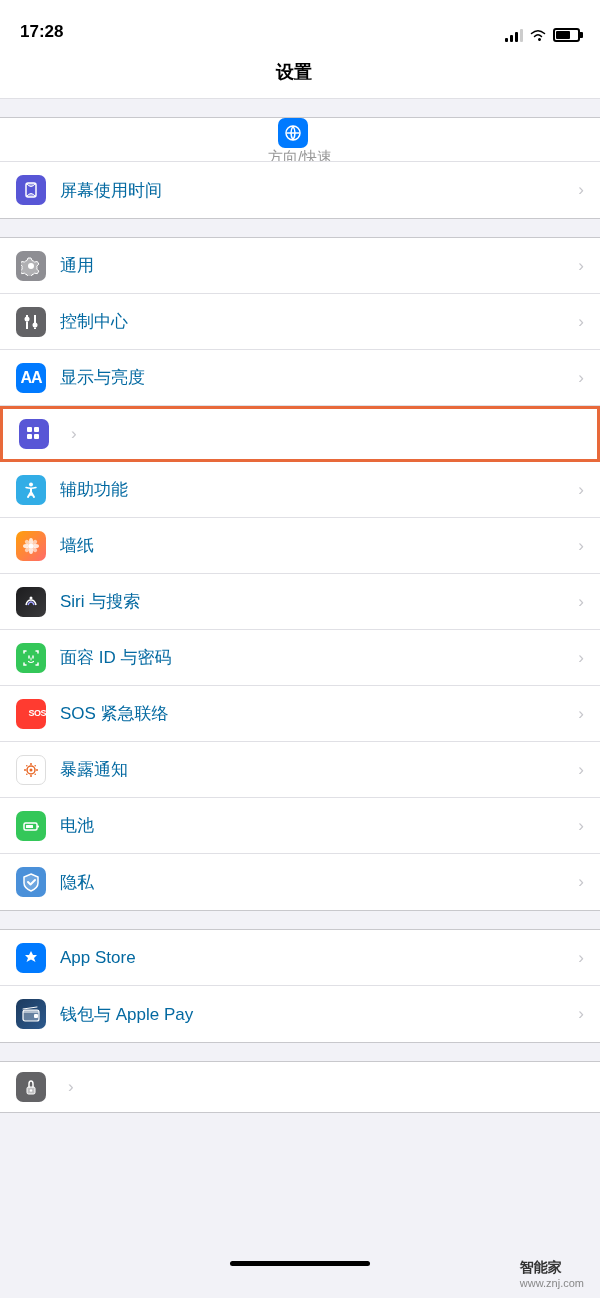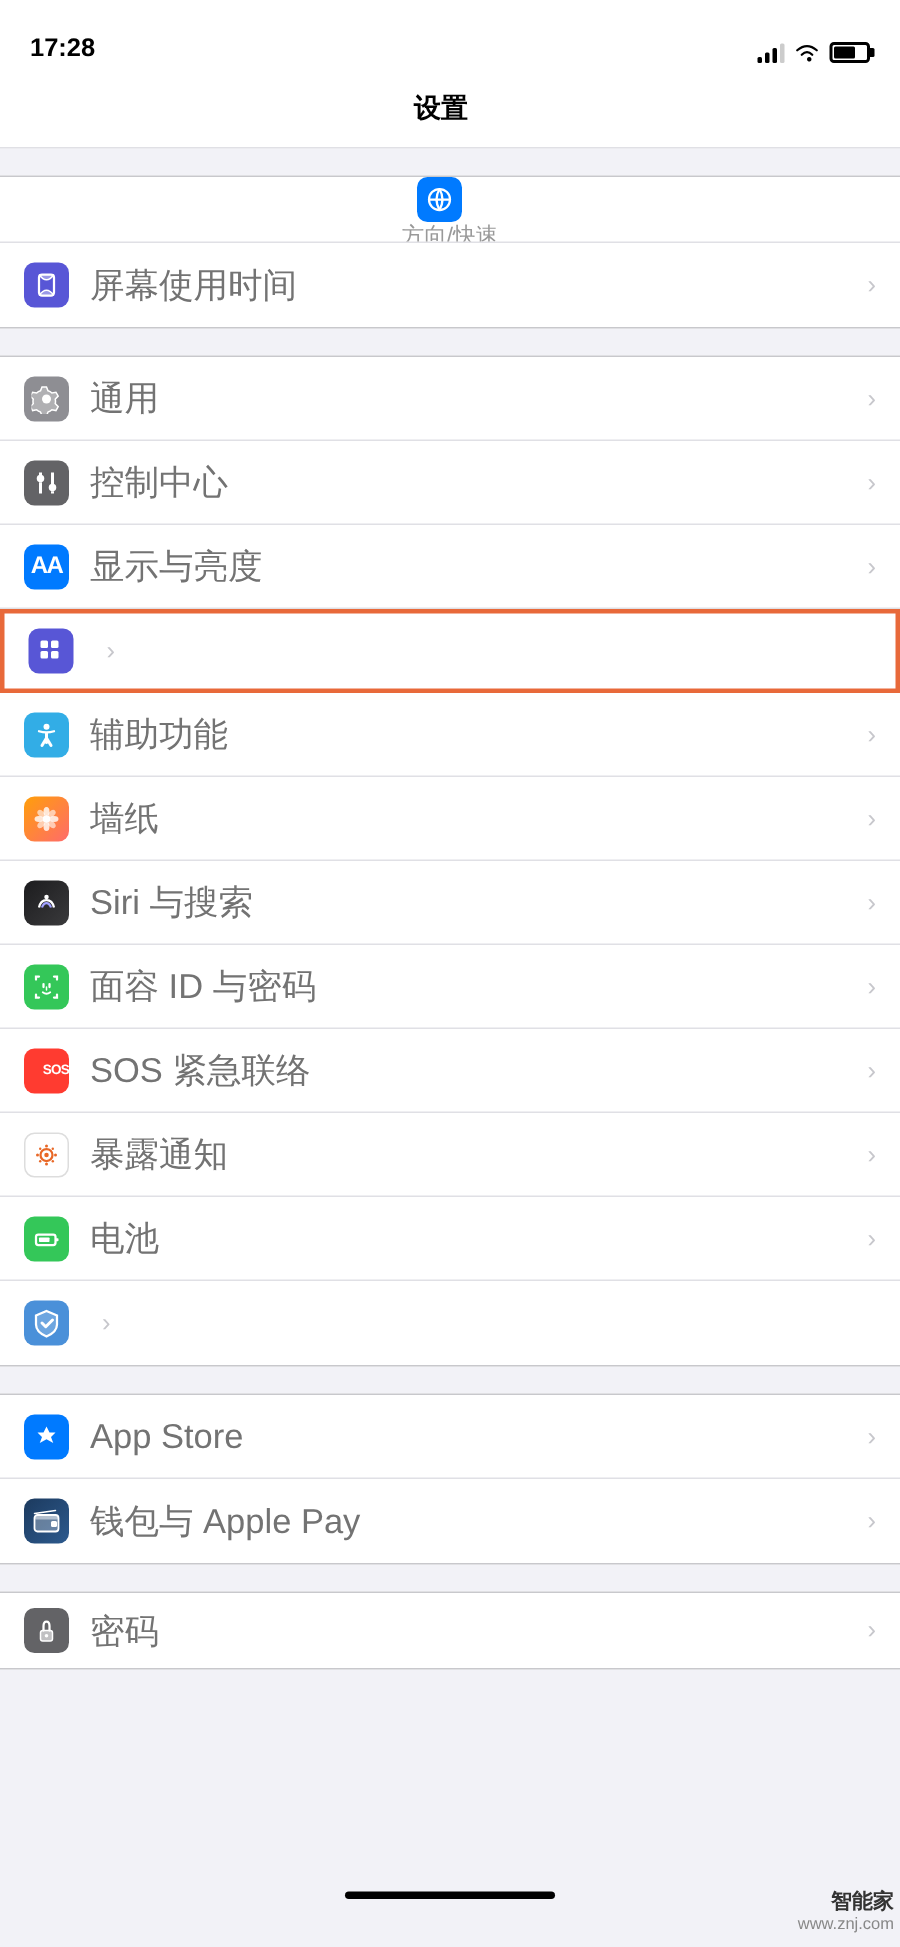--- a/index.html
+++ b/index.html
@@ -116,22 +116,22 @@
       margin-right: 14px;
       display: flex;
       align-items: center;
       justify-content: center;
       flex-shrink: 0;
       overflow: hidden;
     }
 
     .item-label {
       flex: 1;
-      font-size: 23px;
-      color: #737373;
+      font-size: 17px;
+      color: #0369a1;
     }
 
     .chevron {
       color: #c7c7cc;
       font-size: 17px;
       margin-left: 8px;
     }
 
     
     .icon-gray { background: #8e8e93; }
@@ -155,22 +155,22 @@
 
     
     .screentime-icon {
       background: #5856d6;
     }
 
     
     .watermark {
       position: absolute;
       bottom: 8px;
-      right: 4px;
-      text-align: right;
+      right: 16px;
+      text-align: left;
       line-height: 1.3;
     }
     .watermark-line1 {
       font-size: 14px;
       font-weight: 700;
       color: #333;
     }
     .watermark-line2 {
       font-size: 11px;
       color: #888;
@@ -395,20 +395,21 @@
     <span class="chevron">›</span>
   </div>
 
   <div class="settings-item" style="border-bottom:none;">
     <div class="item-icon" style="background:#4a90d9;">
       <svg width="20" height="20" viewBox="0 0 20 20">
         <path d="M10 2 L17 5 L17 11 Q17 16 10 19 Q3 16 3 11 L3 5 Z" stroke="#fff" stroke-width="1.5" fill="rgba(255,255,255,0.2)"></path>
         <path d="M7 10 L9.5 12.5 L14 8" stroke="#fff" stroke-width="2" fill="none" stroke-linecap="round" stroke-linejoin="round"></path>
       </svg>
     </div>
+    <div class="item-label">隐私</div>
     <span class="chevron">›</span>
   </div>
 
 </div>
 
 <div class="settings-group">
 
   <div class="settings-item">
     <div class="item-icon icon-appstore">
       <svg width="20" height="20" viewBox="0 0 20 20">
@@ -436,21 +437,20 @@
 
 <div class="settings-group" style="margin-top:18px;">
   <div class="settings-item" style="border-bottom:none; height:50px;">
     <div class="item-icon" style="background:#636366;">
       <svg width="20" height="20" viewBox="0 0 20 20">
         <rect x="6" y="10" width="8" height="7" rx="1.5" fill="rgba(255,255,255,0.6)" stroke="#fff" stroke-width="1"></rect>
         <path d="M8 10 L8 7 Q8 4 10 4 Q12 4 12 7 L12 10" stroke="#fff" stroke-width="1.5" fill="none" stroke-linecap="round"></path>
         <circle cx="10" cy="13.5" r="1.2" fill="#fff"></circle>
       </svg>
     </div>
-    <div class="item-label">密码</div>
     <span class="chevron">›</span>
   </div>
 </div>
 
 <div class="watermark">
   <div class="watermark-line1">智能家</div>
   <div class="watermark-line2">www.znj.com</div>
 </div>
 
 <div class="home-indicator"></div>

